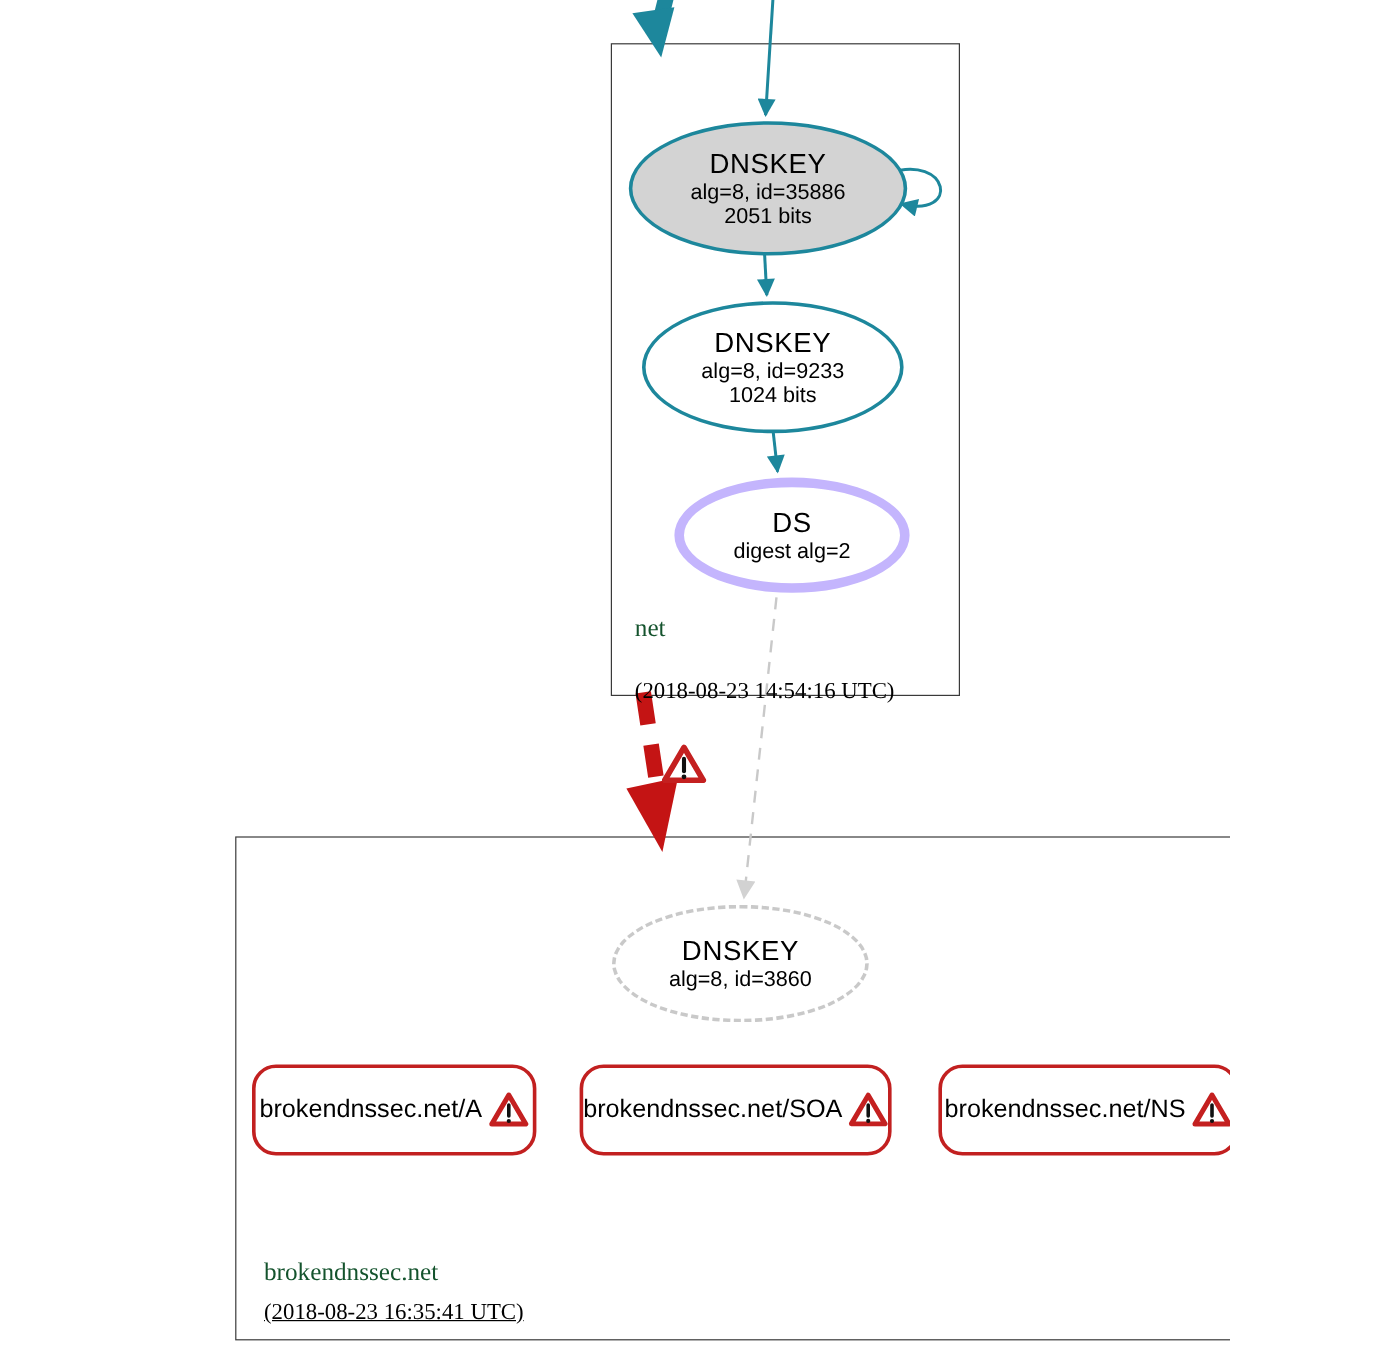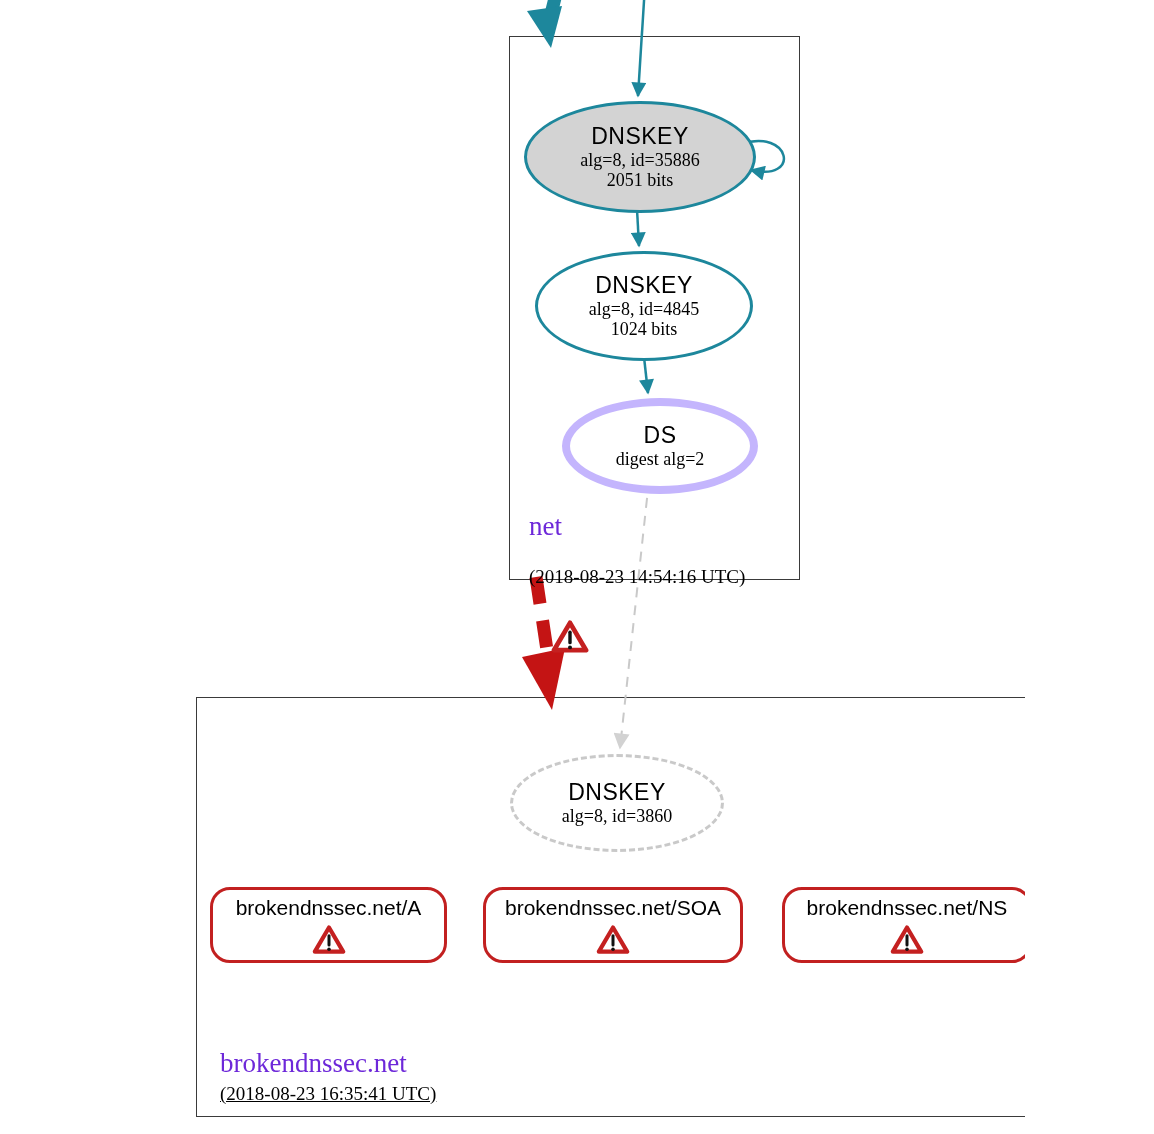--- a/index.html
+++ b/index.html
@@ -14,58 +14,58 @@
   .arrows{position:absolute;left:0;top:0;z-index:1;pointer-events:none;}
   .zone{
     position:absolute;
     border:1.5px solid #3a3a3a;
     background:transparent;
     z-index:0;
   }
   .zone-label{
     position:absolute;z-index:3;
     font-family:"Liberation Serif", serif;
-    font-size:27px;color:#6d28d9;
+    font-size:21px;color:#14532d;
   }
   .zone-ts{
     position:absolute;z-index:3;
     font-family:"Liberation Serif", serif;
     font-size:19px;color:#000;
   }
   .node{
     position:absolute;z-index:2;
     border-radius:50%;
     display:flex;flex-direction:column;
     align-items:center;justify-content:center;
     text-align:center;line-height:1.15;
     background:#ffffff;
   }
   .node .title{font-size:23px;color:#000;letter-spacing:.5px;}
-  .node .detail{font-family:Liberation Serif, serif;font-size:18px;color:#000;}
+  .node .detail{font-family:Liberation Sans, sans-serif;font-size:18px;color:#000;}
   .node-ksk{
     left:524px;top:101px;width:226px;height:106px;
     background:#d3d3d3;border:3.5px solid #1d879c;
   }
   .node-zsk{
     left:535px;top:251px;width:212px;height:104px;
     border:3px solid #1d879c;
   }
   .node-ds{
     left:562px;top:398px;width:180px;height:80px;
     border:8px solid #c4b5fd;
   }
   .node-dnskey-broken{
     left:510px;top:754px;width:208px;height:92px;
     border:3px dashed #c9c9c9;
   }
   .rrset{
     position:absolute;z-index:2;top:887px;height:76px;
     border:3.5px solid #c22020;border-radius:20px;
     background:#fff;
-    display:flex;flex-direction:column;
+    display:flex;flex-direction:row;
     align-items:center;justify-content:center;
     gap:5px;box-sizing:border-box;
   }
   .rrset .rrset-label{font-size:21px;color:#000;}
   .rrset-a{left:210px;width:237px;}
   .rrset-soa{left:483px;width:260px;}
   .rrset-ns{left:782px;width:250px;}
   .warn{display:block;}
   .warn-float{position:absolute;left:551px;top:620px;z-index:3;}
 </style>
@@ -114,21 +114,21 @@
   <div class="zone" style="left:509px;top:36px;width:289px;height:542px;"></div>
 
   <div class="node node-ksk">
     <span class="title">DNSKEY</span>
     <span class="detail">alg=8, id=35886</span>
     <span class="detail">2051 bits</span>
   </div>
 
   <div class="node node-zsk">
     <span class="title">DNSKEY</span>
-    <span class="detail">alg=8, id=4845</span>
+    <span class="detail">alg=8, id=9233</span>
     <span class="detail">1024 bits</span>
   </div>
 
   <div class="node node-ds">
     <span class="title">DS</span>
     <span class="detail">digest alg=2</span>
   </div>
 
   <div class="zone-label" style="left:529px;top:511px;">net</div>
   <div class="zone-ts" style="left:529px;top:546px;margin-top:20px;">(2018-08-23 14:54:16 UTC)</div>

